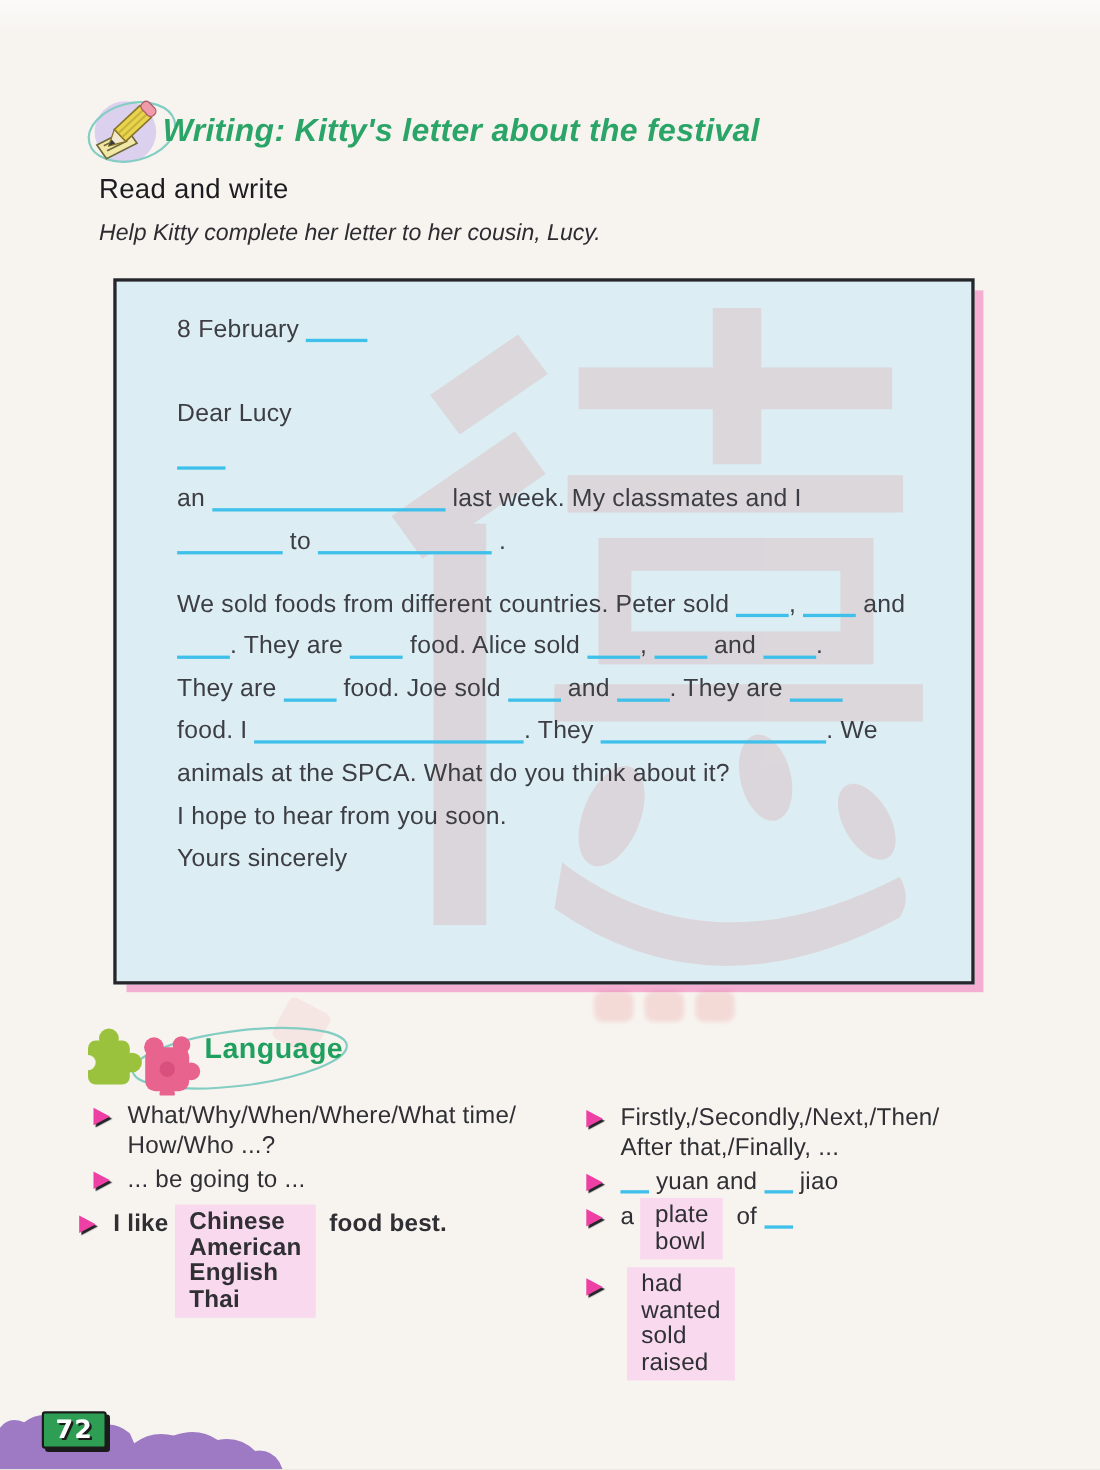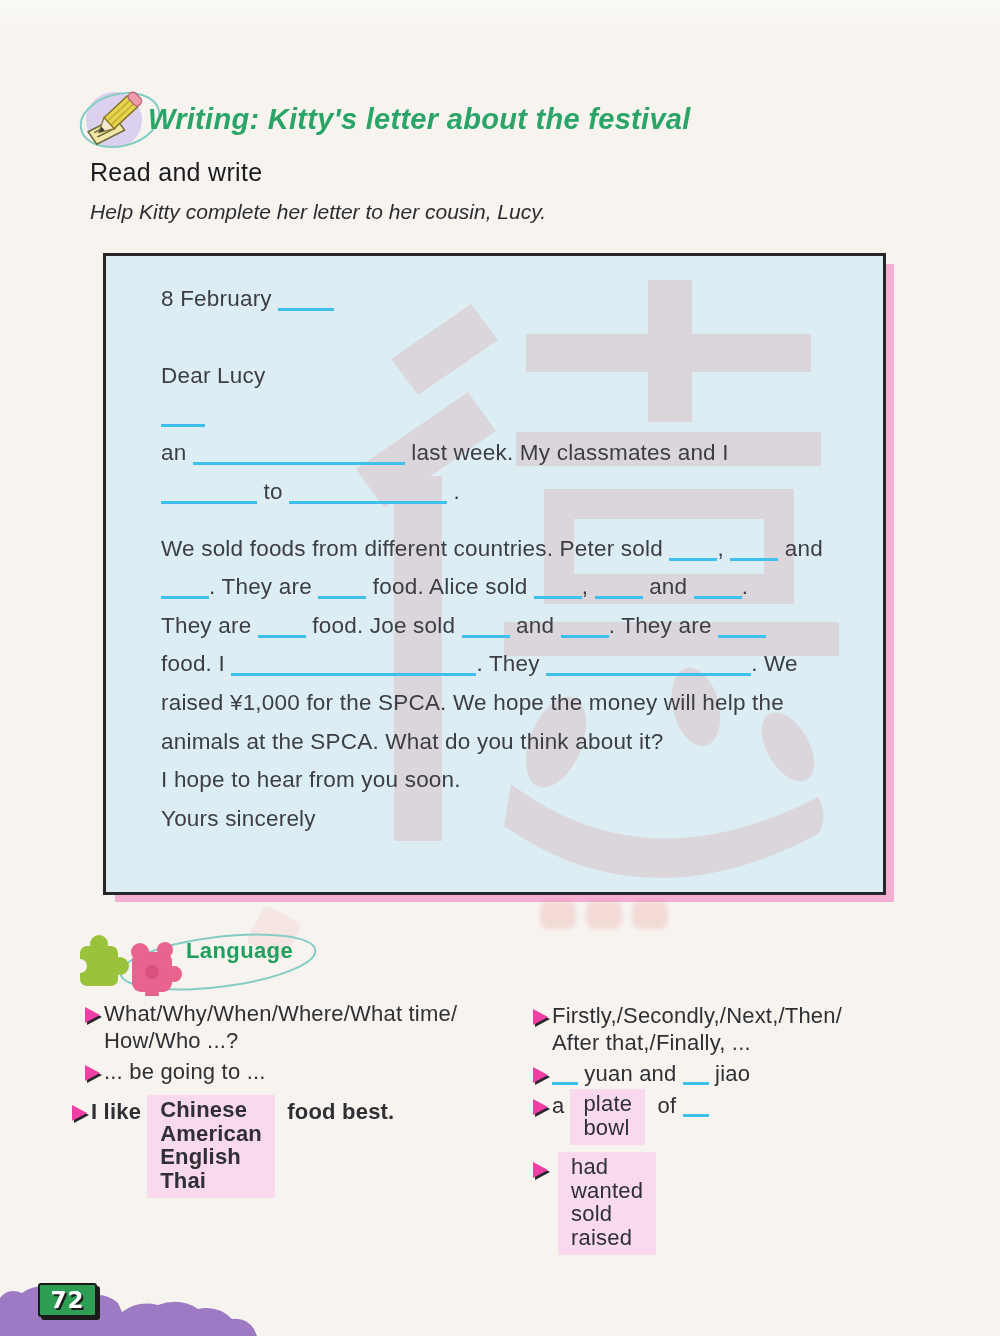--- a/index.html
+++ b/index.html
@@ -48,29 +48,29 @@
   .wm-subtext span{
     width:36px;height:28px;background:rgba(226,90,90,.16);border-radius:8px;
     filter:blur(2px);color:transparent;overflow:hidden;font-size:26px;
   }
   .wm-tri{
     position:absolute;left:253px;top:912px;width:42px;height:42px;
     background:rgba(230,120,140,.12);transform:rotate(28deg);border-radius:6px;
   }
   
   .lang-icon{position:absolute;left:70px;top:924px;width:260px;height:72px;pointer-events:none;}
-  .lang-title{position:absolute;left:186px;top:938px;font-size:22px;font-weight:bold;color:#1fa05e;letter-spacing:.4px;}
+  .lang-title{position:absolute;left:186px;top:938px;font-size:26px;font-weight:bold;color:#1fa05e;letter-spacing:.4px;}
   .lang-item{position:absolute;display:flex;align-items:flex-start;}
   .lang-item .arrow-wrap{flex:0 0 auto;margin-top:7px;filter:drop-shadow(2px 2px 0 #26262a);}
   .lang-item .arrow{
     display:block;width:0;height:0;
     border-top:8px solid transparent;border-bottom:8px solid transparent;
     border-left:15px solid var(--bullet-magenta);
   }
-  .lang-item .content{margin-left:4px;font-size:22px;line-height:27px;color:#2f2f34;letter-spacing:.2px;}
+  .lang-item .content{margin-left:16px;font-size:22px;line-height:27px;color:#2f2f34;letter-spacing:.2px;}
   .lang-item .content .lblank{
     display:inline-block;border-bottom:3px solid var(--blank-cyan);height:.8em;margin-bottom:-4px;
   }
   .wbox{
     display:inline-block;vertical-align:top;margin:-3px 6px 0;
     background:var(--highlight-pink);padding:3px 13px 6px;
   }
   .wbox div{line-height:23.5px;font-size:22px;color:#2f2f34;}
   
   .badge{
@@ -132,21 +132,20 @@
         <div class="l-line"><span>8 February </span><span class="blank" style="width: 56px;"></span></div>
         <div class="l-line"></div>
         <div class="l-line"><span>Dear Lucy</span></div>
         <div class="l-line"><span class="blank" style="width: 44px;"></span></div>
         <div class="l-line"><span>an </span><span class="blank" style="width: 212px;"></span><span> last week. My classmates and I</span></div>
         <div class="l-line"><span class="blank" style="width: 96px;"></span><span> to </span><span class="blank" style="width: 158px;"></span><span> .</span></div>
         <div class="l-line" style="margin-top: 18px;"><span>We sold foods from different countries. Peter sold </span><span class="blank" style="width: 48px;"></span><span>, </span><span class="blank" style="width: 48px;"></span><span> and</span></div>
         <div class="l-line"><span class="blank" style="width: 48px;"></span><span>. They are </span><span class="blank" style="width: 48px;"></span><span> food. Alice sold </span><span class="blank" style="width: 48px;"></span><span>, </span><span class="blank" style="width: 48px;"></span><span> and </span><span class="blank" style="width: 48px;"></span><span>.</span></div>
         <div class="l-line"><span>They are </span><span class="blank" style="width: 48px;"></span><span> food. Joe sold </span><span class="blank" style="width: 48px;"></span><span> and </span><span class="blank" style="width: 48px;"></span><span>. They are </span><span class="blank" style="width: 48px;"></span></div>
         <div class="l-line"><span>food. I </span><span class="blank" style="width: 245px;"></span><span>. They </span><span class="blank" style="width: 205px;"></span><span>. We</span></div>
-        <div class="l-line"><span>raised ¥1,000 for the SPCA. We hope the money will help the</span></div>
         <div class="l-line"><span>animals at the SPCA. What do you think about it?</span></div>
         <div class="l-line"><span>I hope to hear from you soon.</span></div>
         <div class="l-line"><span>Yours sincerely</span></div>
       </div>
   </div>
 
   <div class="wm-subtext" id="wm-subtext">
       <span>惠</span>
       <span>贞</span>
       <span>达</span>

